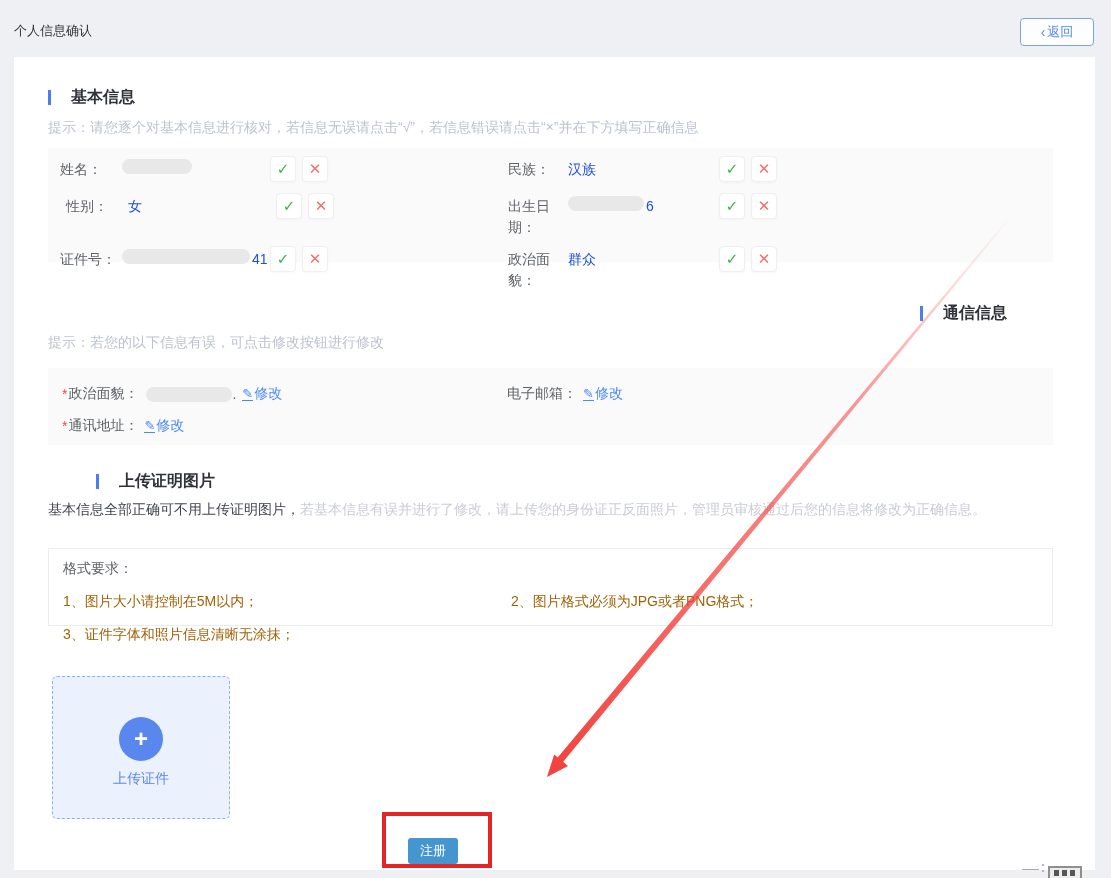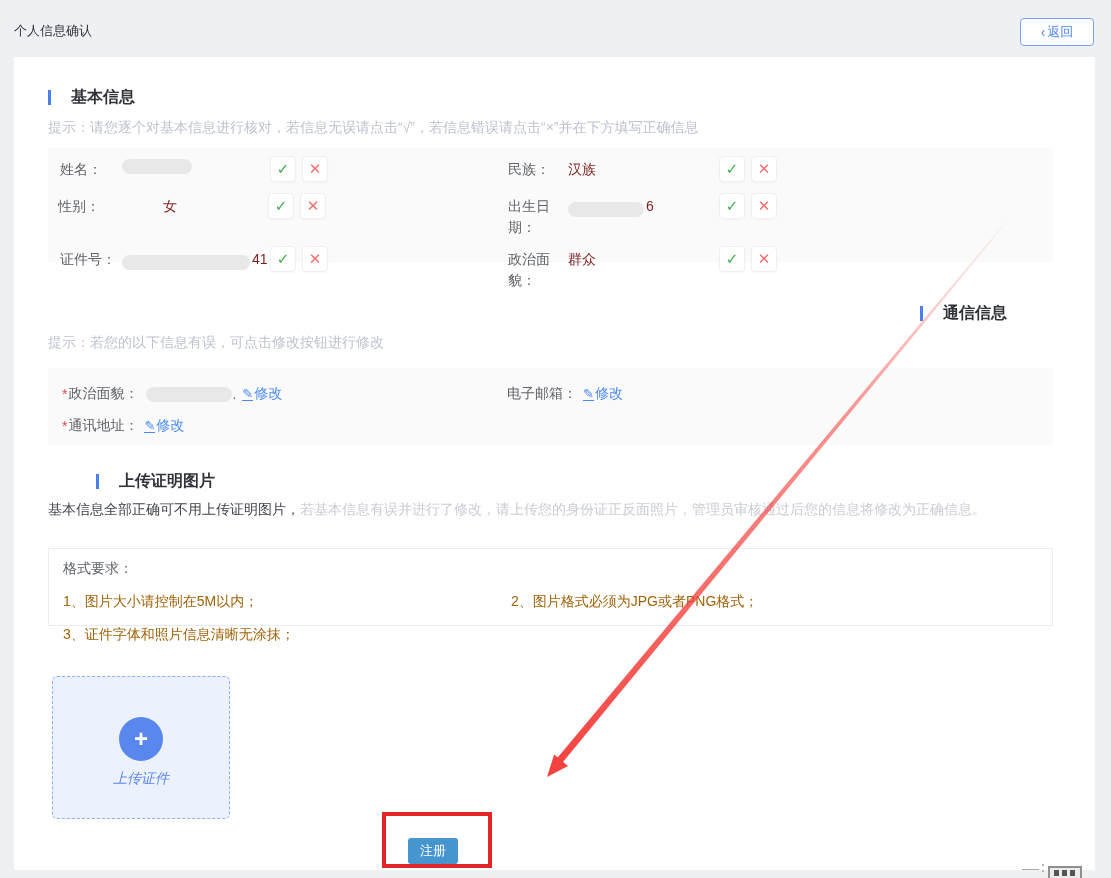--- a/index.html
+++ b/index.html
@@ -25,21 +25,21 @@
   .tip { position:absolute; font-size:14px; color:#bcc2cf; }
 
   .band { position:absolute; background:#fafafa; width:1005px; left:34px; }
   .band1 { top:91px; height:114px; }
   .band2 { top:311px; height:77px; }
 
   .field-row { position:absolute; display:flex; align-items:flex-start; height:26px; font-size:14px; }
   .flabel { flex:none; line-height:21px; padding-top:3px; color:#5f6368; }
   .flabel.w-left { width:62px; }
   .flabel.w-right { width:48px; }
-  .fvalue { display:flex; align-items:flex-end; gap:2px; padding-top:3px; line-height:21px; color:#7f1d1d; }
+  .fvalue { display:flex; align-items:flex-start; gap:2px; padding-top:3px; line-height:21px; color:#1d4ed8; }
   .blob { display:inline-block; height:15px; border-radius:8px; background:#e8e8e8; }
   .blob.name { width:70px; }
   .blob.id { width:128px; }
   .blob.birth { width:76px; }
   .blob.phone { width:86px; }
 
   .mini-btn {
     position:absolute; top:0; width:26px; height:26px; background:#fff;
     border:1px solid #edeff2; border-radius:4px; box-shadow:0 1px 2px rgba(0,0,0,0.03);
     display:flex; align-items:center; justify-content:center;
@@ -68,21 +68,21 @@
   .upload-box {
     position:absolute; left:38px; top:619px; width:178px; height:143px;
     background:#ecf2fd; border:1px dashed #8cb0f8; border-radius:5px;
     display:flex; flex-direction:column; align-items:center; cursor:pointer;
   }
   .plus-circle {
     margin-top:40px; width:44px; height:44px; border-radius:50%;
     background:#5a87ee; color:#fff; font-size:24px; font-weight:bold;
     display:flex; align-items:center; justify-content:center; line-height:1;
   }
-  .upload-label { margin-top:9px; font-size:14px; color:#5a87ee;font-style:italic; }
+  .upload-label { margin-top:9px; font-size:14px; color:#5a87ee; }
 
   .annot-rect { position:absolute; left:368px; top:755px; width:110px; height:56px; border:4px solid #e42525; z-index:40; }
   .register-btn {
     position:absolute; left:394px; top:781px; width:50px; height:26px;
     background:#4596ce; color:#fff; font-size:13px; border:none; border-radius:3px;
     display:flex; align-items:center; justify-content:center; cursor:pointer; z-index:41;
   }
 
   .arrow-svg { position:absolute; left:0; top:0; width:1111px; height:878px; z-index:50; pointer-events:none; }
 
@@ -118,21 +118,21 @@
   <div class="field-row" style="left:46px; top:99px; width:290px;">
     <span class="flabel w-left">姓名：</span>
     <span class="fvalue">
         <span class="blob name"></span>
         <span></span>
       </span>
     <span class="mini-btn ok pos-ok">✓</span>
     <span class="mini-btn no pos-no">✕</span>
   </div>
 
-  <div class="field-row" style="left:44px; top:136px; width:290px;gap:43px;">
+  <div class="field-row" style="left:52px; top:136px; width:290px;">
     <span class="flabel w-left">性别：</span>
     <span class="fvalue">
         <span>女</span>
       </span>
     <span class="mini-btn ok pos-ok">✓</span>
     <span class="mini-btn no pos-no">✕</span>
   </div>
 
   <div class="field-row" style="left:46px; top:189px; width:290px;">
     <span class="flabel w-left">证件号：</span>

